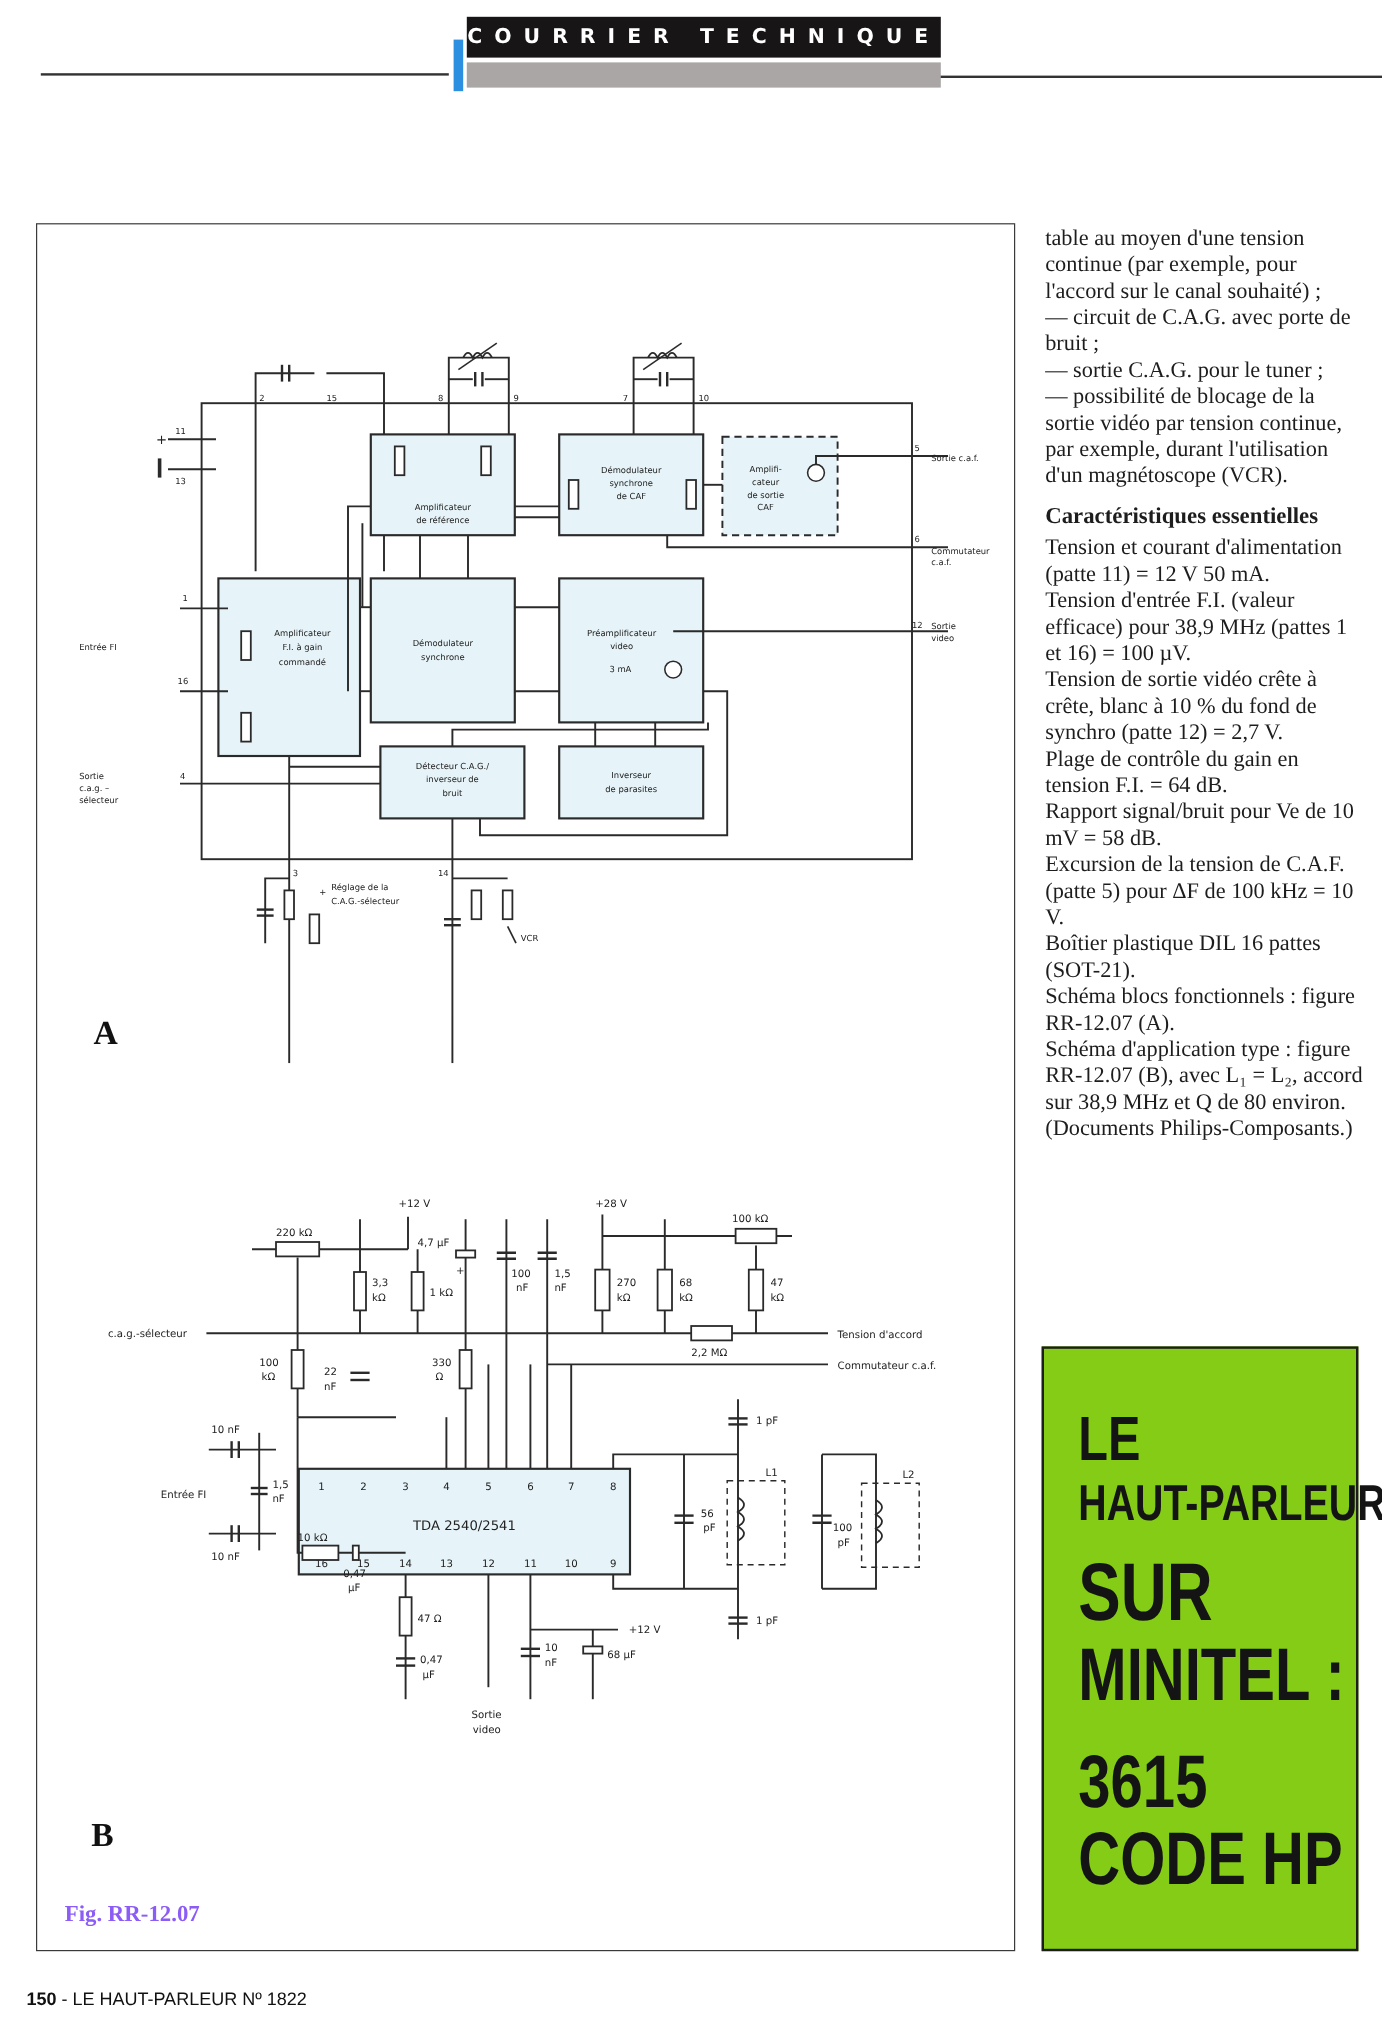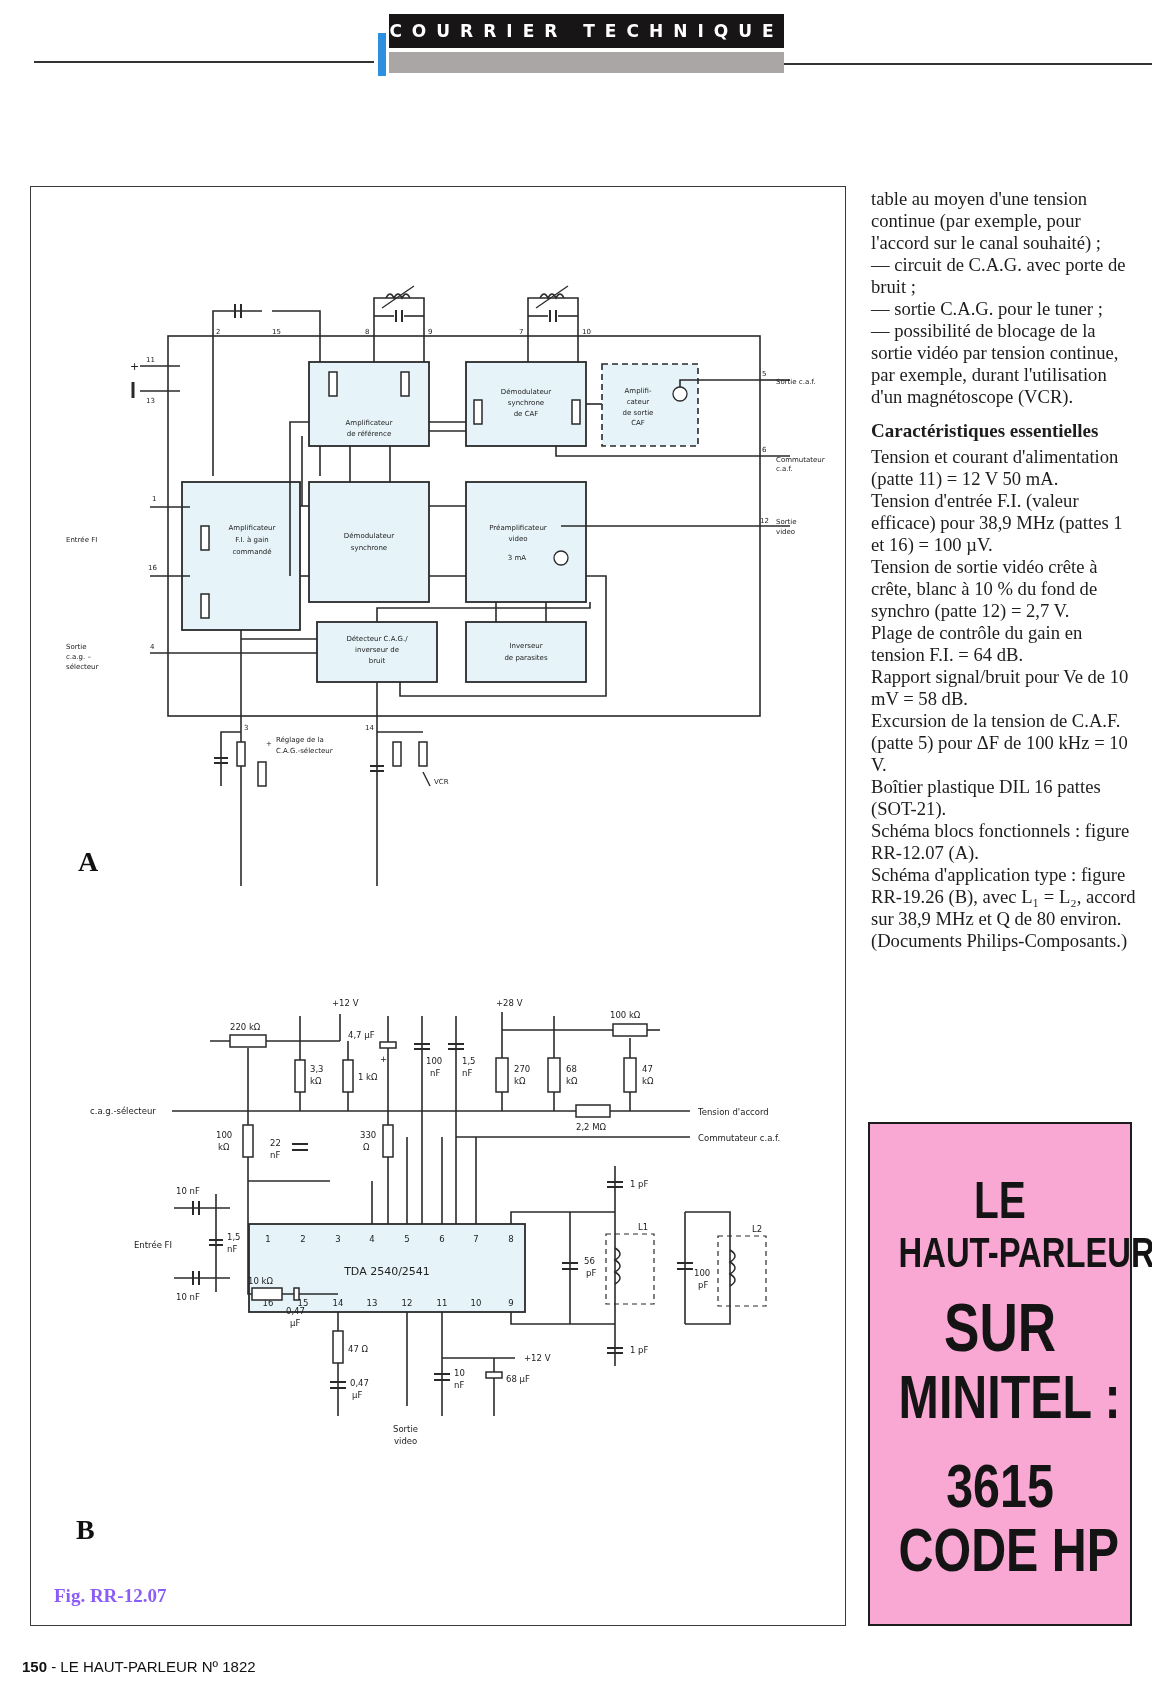--- a/index.html
+++ b/index.html
@@ -32,22 +32,22 @@
   .blk-d { fill: #e6f3f8; stroke: #2a2a2a; stroke-width: 1.6; stroke-dasharray: 6 4; }
   .res { fill: #ffffff; stroke: #2a2a2a; stroke-width: 1.5; }
 
   
   .col-text { left: 871px; top: 188px; width: 265px; font-family: "Liberation Serif", serif;
               font-size: 18.6px; line-height: 22px; color: #1d1d1d; }
   .col-text p { margin: 0; }
   .col-text h3 { margin: 12px 0 4px 0; font-size: 19px; font-weight: bold; }
 
   
-  .ad { left: 868px; top: 1122px; width: 264px; height: 504px; background: #f9a8d4;
-        border: 2px solid #1d1d1d; box-sizing: border-box; text-align: center;
+  .ad { left: 868px; top: 1122px; width: 264px; height: 504px; background: #84cc16;
+        border: 2px solid #1d1d1d; box-sizing: border-box; text-align: left;
         font-family: "Liberation Sans", sans-serif; font-weight: bold; color: #141414; }
   .ad div { transform: scaleX(0.78); transform-origin: center; }
   .ad .a1 { margin-top: 48px; font-size: 52px; line-height: 56px; }
   .ad .a2 { font-size: 42px; line-height: 50px; white-space: nowrap; }
   .ad .a3 { margin-top: 14px; font-size: 68px; line-height: 70px; }
   .ad .a4 { font-size: 62px; line-height: 70px; white-space: nowrap; }
   .ad .a5 { margin-top: 22px; font-size: 62px; line-height: 64px; }
   .ad .a6 { font-size: 62px; line-height: 64px; white-space: nowrap; }
 
   .footer { left: 22px; top: 1658px; font-family: "Liberation Sans", sans-serif; font-size: 15px; color:#111; }
@@ -389,21 +389,21 @@
   <p>— possibilité de blocage de la sortie vidéo par tension continue, par exemple, durant l'utilisation d'un magnétoscope (VCR).</p>
   <h3>Caractéristiques essentielles</h3>
   <p>Tension et courant d'alimentation (patte 11) = 12 V 50 mA.</p>
   <p>Tension d'entrée F.I. (valeur efficace) pour 38,9 MHz (pattes 1 et 16) = 100 µV.</p>
   <p>Tension de sortie vidéo crête à crête, blanc à 10 % du fond de synchro (patte 12) = 2,7 V.</p>
   <p>Plage de contrôle du gain en tension F.I. = 64 dB.</p>
   <p>Rapport signal/bruit pour Ve de 10 mV = 58 dB.</p>
   <p>Excursion de la tension de C.A.F. (patte 5) pour ΔF de 100 kHz = 10 V.</p>
   <p>Boîtier plastique DIL 16 pattes (SOT-21).</p>
   <p>Schéma blocs fonctionnels : figure RR-12.07 (A).</p>
-  <p>Schéma d'application type : figure RR-19.26 (B), avec L₁ = L₂, accord sur 38,9 MHz et Q de 80 environ.</p>
+  <p>Schéma d'application type : figure RR-12.07 (B), avec L₁ = L₂, accord sur 38,9 MHz et Q de 80 environ.</p>
   <p>(Documents Philips-Composants.)</p>
 </div>
 
 <div class="abs ad">
   <div class="a1">LE</div>
   <div class="a2">HAUT-PARLEUR</div>
   <div class="a3">SUR</div>
   <div class="a4">MINITEL :</div>
   <div class="a5">3615</div>
   <div class="a6">CODE HP</div>

